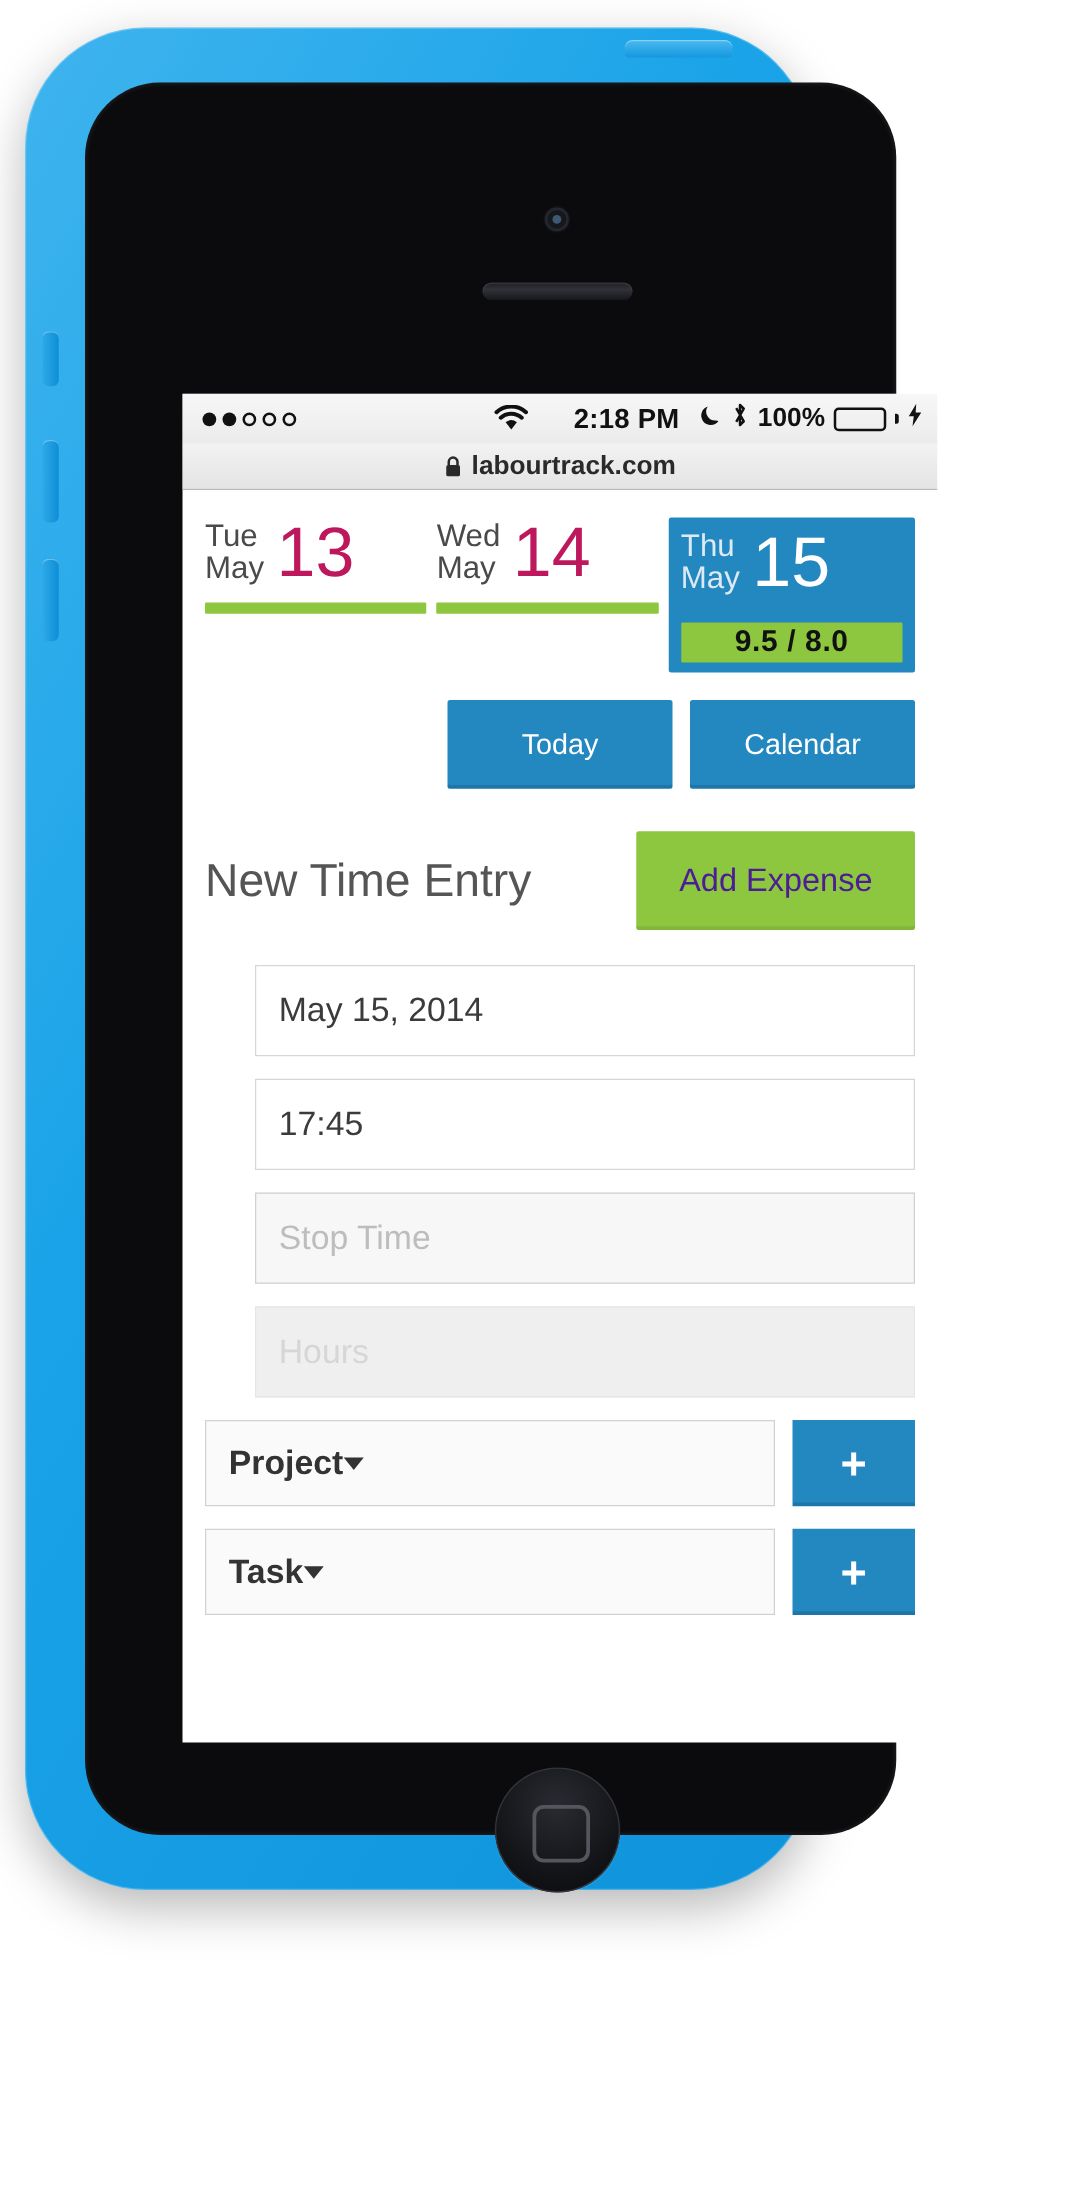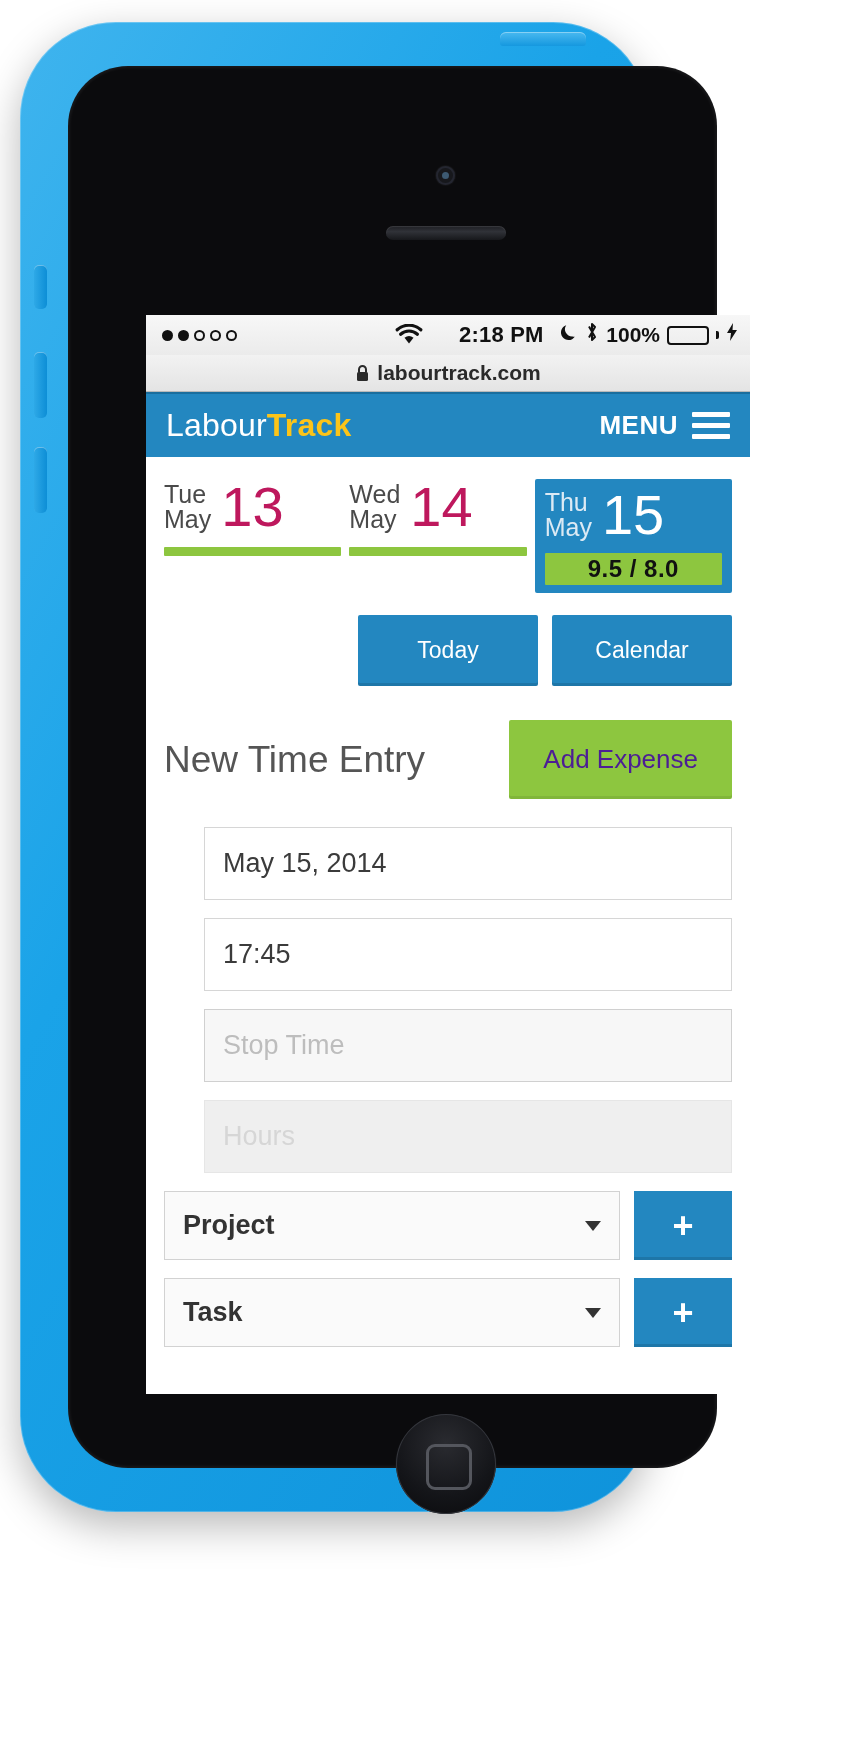--- a/index.html
+++ b/index.html
@@ -148,21 +148,21 @@
   .daynum { font-size: 56px; line-height: 1; color:#be185d; font-weight: 300; }
   .date-underline { height: 9px; background:#8dc63f; margin-top: 12px; border-radius:1px; }
 
   .date-card.active {
     background:#2387c0; padding: 8px 10px 8px 10px; border-radius: 2px;
   }
   .date-card.active .dow-mon { color:#dceaf4; }
   .date-card.active .daynum { color:#ffffff; }
   .date-card.active .hours-badge {
     background:#8dc63f; color:#111; font-weight: bold; font-size: 24px;
-    text-align:center; margin-top: 10px; padding: 2px 0; border-radius: 1px;
+    text-align:center; margin-top: 20px; padding: 2px 0; border-radius: 1px;
     letter-spacing: 0.5px;
   }
 
   
   #nav-buttons { display:flex; gap: 14px; padding: 22px 18px 0 18px; box-sizing:border-box; }
   #nav-buttons .spacer { flex: 1; }
   .nav-btn {
     flex: 1; background:#2387c0; color:#fff; text-align:center;
     font-size: 23px; padding: 22px 0; border-radius: 2px;
     box-shadow: inset 0 -3px 0 rgba(0,0,0,0.12);
@@ -185,21 +185,21 @@
   .field {
     border: 1px solid #d6d6d6; background:#fff; color:#3b3b3b;
     font-size: 27px; padding: 20px 18px; margin-bottom: 18px; box-sizing:border-box;margin-left:40px;
   }
   .field.muted { background:#f7f7f7; color:#bdbdbd; border-color:#d0d0d0; }
   .field.muted2 { background:#efefef; color:#d6d6d6; border-color:#e6e6e6; }
 
   .select-row { display:flex; gap: 14px; margin-bottom: 18px; align-items:stretch; }
   .select-box {
     flex: 1; border:1px solid #d2d2d2; background:#fafafa;
-    display:flex; align-items:center; justify-content:space-between;
+    display:flex; align-items:center; justify-content:flex-start;
     padding: 18px 18px; box-sizing:border-box;
     font-size: 27px; font-weight: bold; color:#333;
   }
   .caret { width:0; height:0; border-left:8px solid transparent; border-right:8px solid transparent;
            border-top: 10px solid #333; }
   .plus-btn {
     width: 98px; background:#2387c0; color:#fff; font-size: 36px; font-weight: bold;
     display:flex; align-items:center; justify-content:center;
     box-shadow: inset 0 -3px 0 rgba(0,0,0,0.12);
   }
@@ -267,33 +267,20 @@
       <div id="url-bar">
         <span id="lock-icon">
           <svg width="15" height="19" viewBox="0 0 15 19">
             <path d="M4 8 V5.5 a3.5 3.5 0 0 1 7 0 V8" stroke="#2a2a2a" stroke-width="2" fill="none"></path>
             <rect x="2" y="8" width="11" height="9" rx="1.5" fill="#2a2a2a"></rect>
           </svg>
         </span>
         <span>labourtrack.com</span>
       </div>
 
-      <div id="app-header">
-        <div id="brand">
-          <span class="brand-1">Labour</span><span class="brand-2">Track</span>
-        </div>
-        <div id="menu-group">
-          <span id="menu-label">MENU</span>
-          <span id="hamburger">
-            <span></span>
-              <span></span>
-              <span></span>
-          </span>
-        </div>
-      </div>
 
       <div id="date-strip">
 
         <div class="date-card">
           <div class="row">
             <span class="dow-mon">
               <span>Tue</span>
               <span>May</span>
             </span>
             <span class="daynum">13</span>

